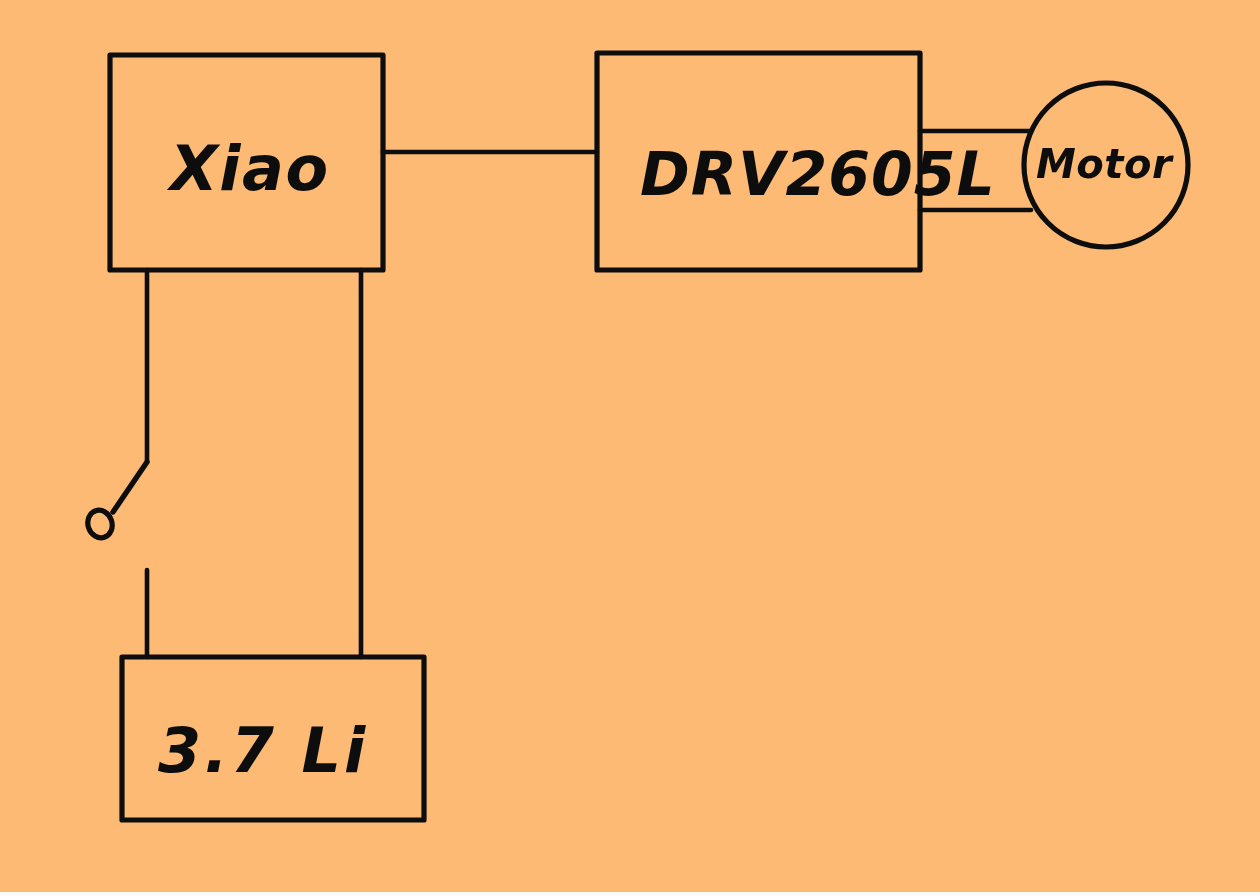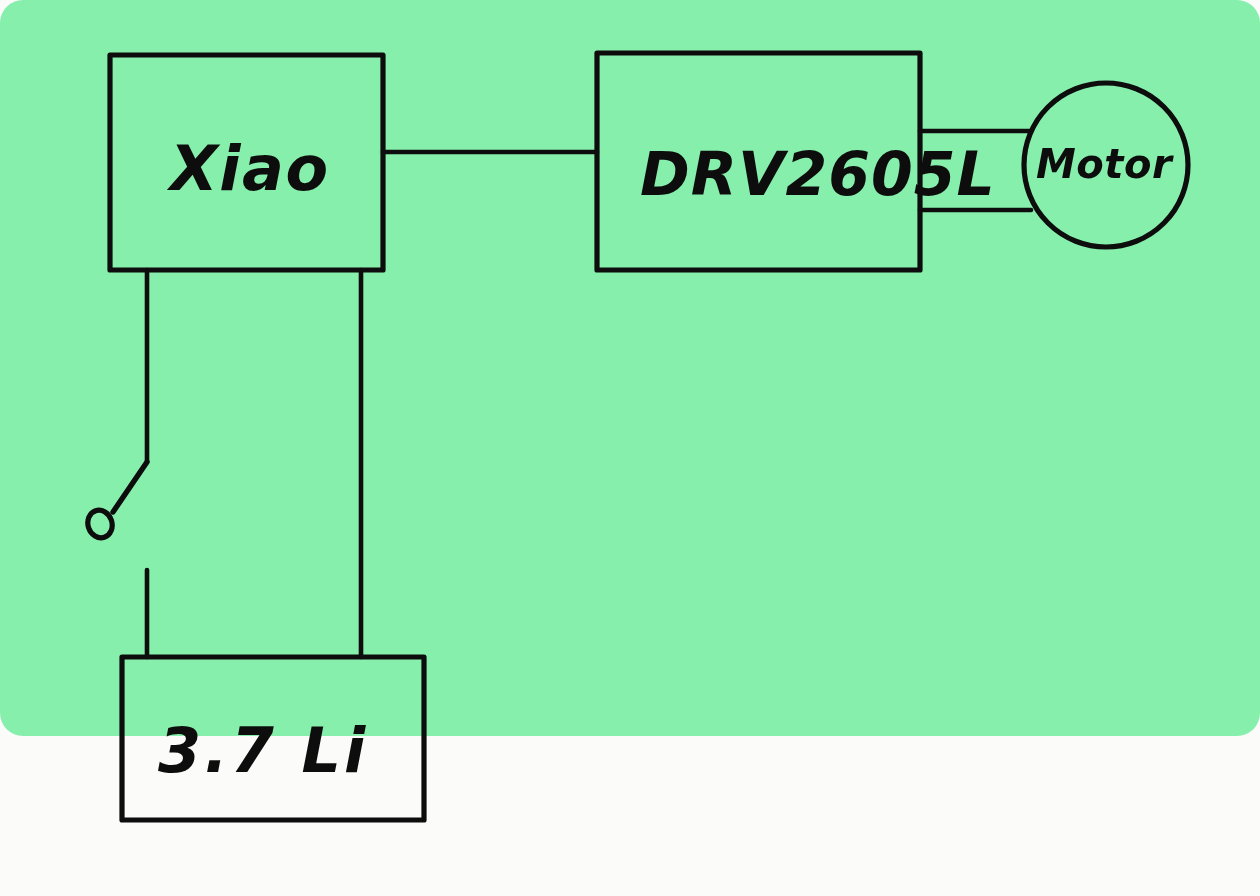--- a/index.html
+++ b/index.html
@@ -10,23 +10,22 @@
   body {
     width: 1260px;
     height: 896px;
     background: #fbfbfa;
     font-family: "DejaVu Sans", sans-serif;
     overflow: hidden;
   }
   #canvas-wrap {
     position: relative;
     width: 1260px;
-    height: 736px;
-    background: #86efac;
-    border-radius: 23px;
+    height: 892px;
+    background: #fdba74;
   }
   #sketch {
     position: absolute;
     top: 0;
     left: 0;
     width: 1260px;
     height: 896px;
     display: block;
   }
   .ink {

